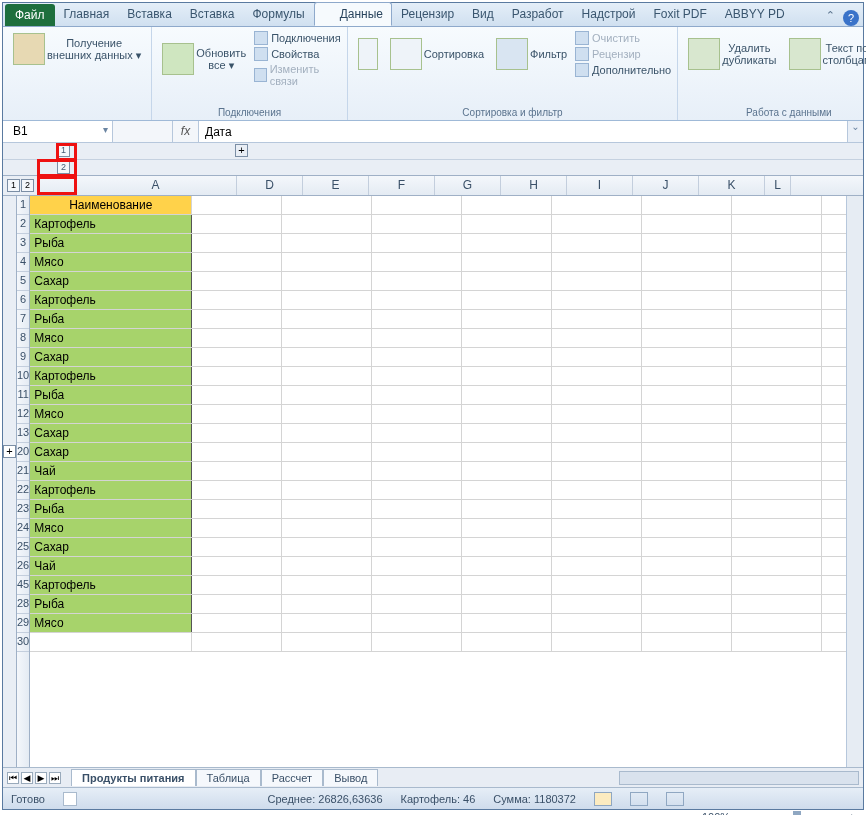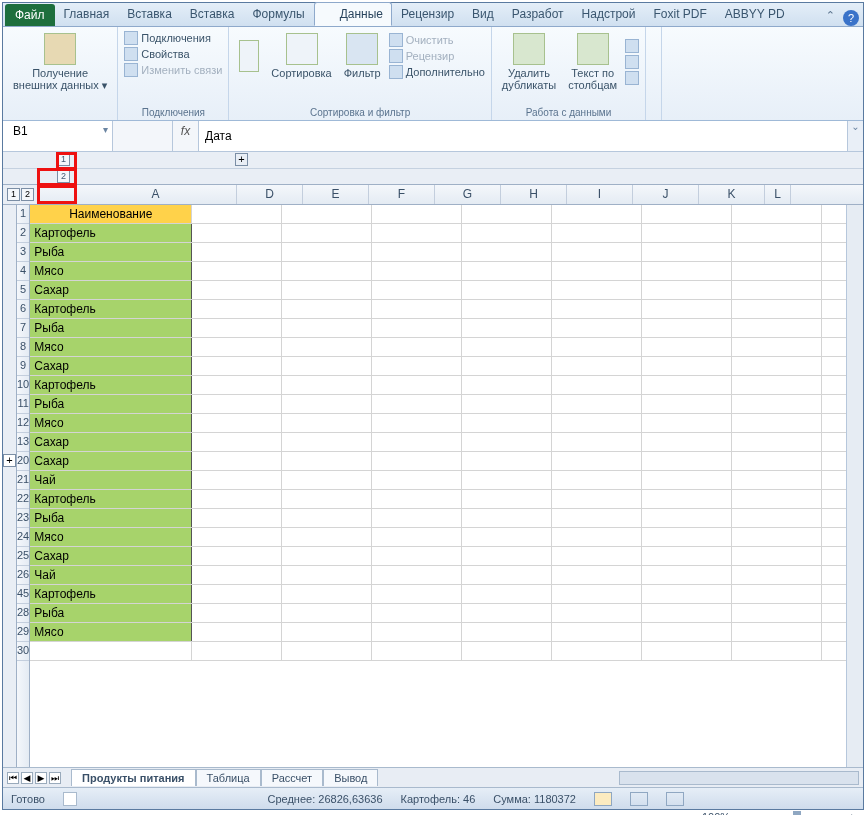--- a/index.html
+++ b/index.html
@@ -24,28 +24,28 @@
 .tabstrip .tab { font-size:12px; color:#3a566f; padding:4px 8px; border:1px solid transparent; }
 .tabstrip .tab.active { background:#f6fafd; border:1px solid #8ea9cb; border-bottom:1px solid #f6fafd; border-radius:3px 3px 0 0; color:#2a455e;padding-left:25px;}
 .tabstrip .spacer { flex:1; }
 .tabstrip .help { width:16px; height:16px; background:#3a73c9; border-radius:50%; color:#fff; font-size:11px; text-align:center; line-height:16px; margin:0 4px; }
 
 
 .ribbon { height:94px; background:linear-gradient(#f7fbfe,#e7eff8); border-bottom:1px solid #9fb9d7; display:flex; }
 .group { border-right:1px solid #c5d6ea; padding:4px 6px 2px 6px; display:flex; flex-direction:column; justify-content:space-between; align-items:center; }
 .group .body { display:flex; gap:4px; align-items:center; }
 .group .lbl { font-size:10px; color:#5a738e; text-align:center; padding-top:2px; }
-.bigbtn { display:flex; flex-direction:column; align-items:center; gap:2px; font-size:11px; color:#3a5369; text-align:center; line-height:12px; padding:2px 4px;}
+.bigbtn { display:flex; align-items:center; gap:2px; font-size:11px; color:#3a5369; text-align:center; line-height:12px; padding:2px 4px;}
 .bigbtn .ic { width:32px; height:32px; background:#d8e7cf; border:1px solid #a7c18e; }
 .smallstack { display:flex; flex-direction:column; gap:2px; }
 .smallbtn { font-size:11px; color:#3a5369; display:flex; align-items:center; gap:3px;}
 .smallbtn .ic { width:14px; height:14px; background:#cfdff0; border:1px solid #99b4d3; display:inline-block;}
 
 
-.fbar { height:31px; background:#e9eff7; border-bottom:1px solid #b6c7dc; display:flex; align-items:stretch; }
+.fbar { height:22px; background:#e9eff7; border-bottom:1px solid #b6c7dc; display:flex; align-items:stretch; }
 .namebox { width:110px; border-right:1px solid #b6c7dc; font-size:12px; padding:3px 18px 3px 10px; background:#fff; position:relative;}
 .namebox::after { content:"▾"; position:absolute; right:4px; top:3px; font-size:10px; color:#6b85a2;}
 .fx { width:26px; text-align:center; font-style:italic; font-size:12px; color:#555; border-right:1px solid #b6c7dc; padding-top:3px; background:#f3f6fa;}
 .fxgap { width:60px; border-right:1px solid #b6c7dc; background:#f3f6fa;}
 .finput { flex:1; background:#fff; font-size:12px; padding:3px 6px; border:none; outline:none;}
 .fend { width:16px; background:#e9eff7; border-left:1px solid #b6c7dc; text-align:center; font-size:10px; color:#6b85a2;}
 
 
 .gridzone { flex:1; display:flex; flex-direction:column; background:#fff; position:relative; }
 .outline-col-hdr { height:33px; background:#e9eef5; border-bottom:1px solid #9fb0c6; display:flex; }
@@ -129,20 +129,25 @@
           <div class="bigbtn">
             <div class="ic" style="background:#e7d9b3;"></div>
             <span style="white-space:pre;">Получение
 внешних данных ▾</span>
           </div>
         </div>
       <div class="lbl">&nbsp;</div>
     </div>
     <div class="group">
       <div class="body">
+        <div class="bigbtn">
+            <div class="ic" style="background:#cfe6c0;"></div>
+            <span style="white-space:pre;">Обновить
+все ▾</span>
+          </div>
         <div class="smallstack">
           <div class="smallbtn">
               <span class="ic"></span>
               <span>Подключения</span>
             </div>
           <div class="smallbtn">
               <span class="ic"></span>
               <span>Свойства</span>
             </div>
           <div class="smallbtn" style="color:#a3b0bf;">

